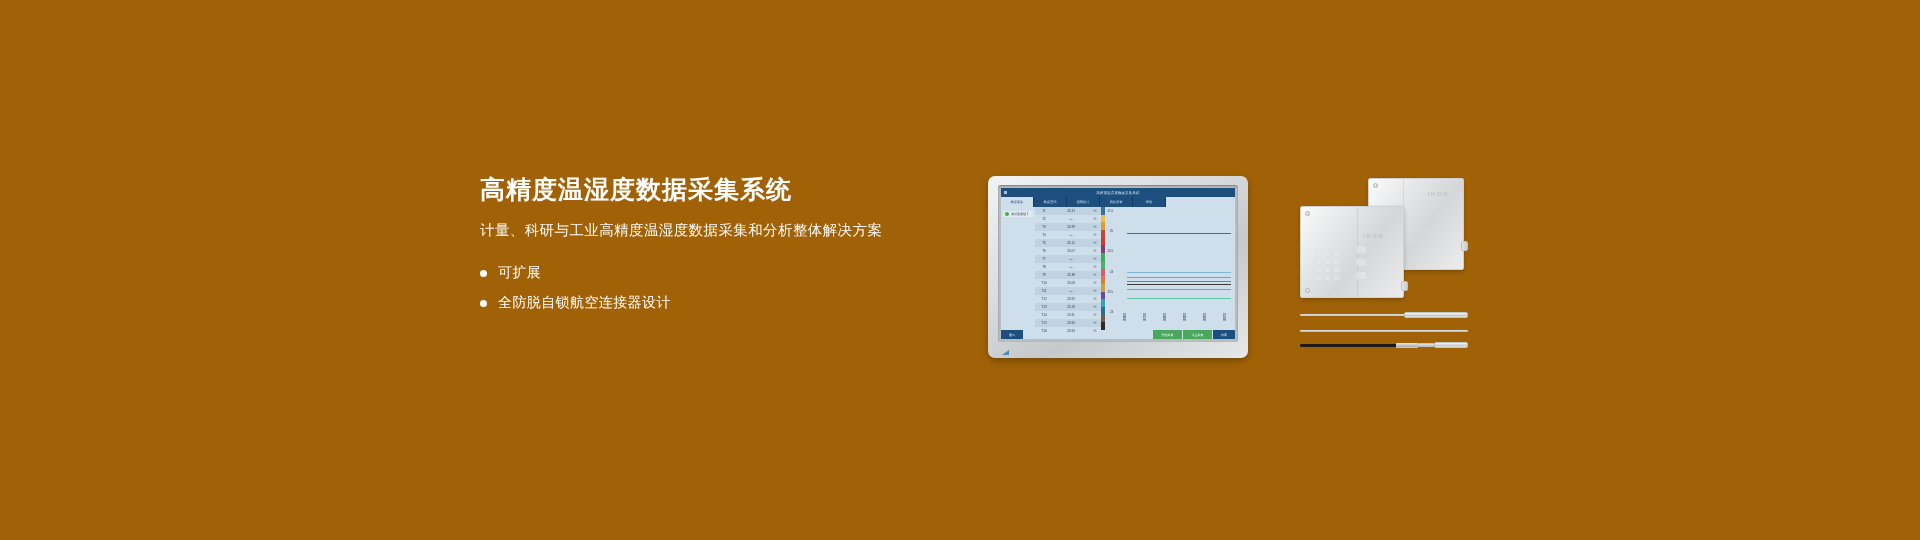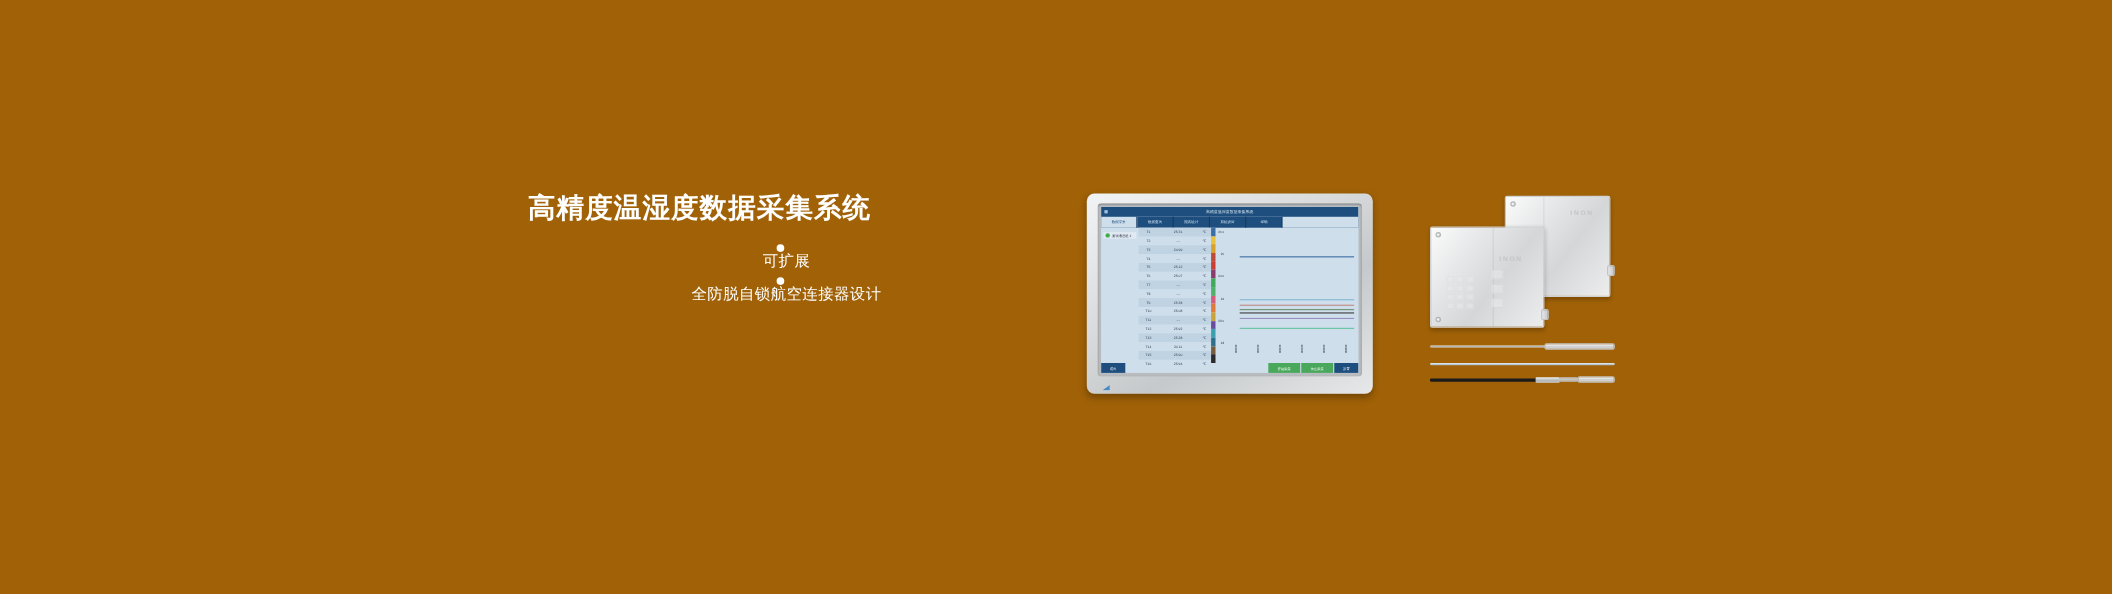--- a/index.html
+++ b/index.html
@@ -19,21 +19,21 @@
     letter-spacing: 1.0px; line-height: 30px; white-space: nowrap;
   }
   .hero-sub {
     margin-top: 16px; font-size: 14.5px; color: #ffffff;
     letter-spacing: 0.4px; line-height: 20px; white-space: nowrap;
     font-weight: normal; opacity: .98;
   }
   .bullets { margin-top: 18px; list-style: none; }
   .bullet {
     display: flex; align-items: center;
-    height: 30px; color: #ffffff; font-size: 14px; letter-spacing: .4px; flex-direction: column;
+    height: 30px; color: #ffffff; font-size: 14px; letter-spacing: .4px;
   }
   .bullet .dot {
     width: 7px; height: 7px; border-radius: 50%;
     background: #ffffff; margin-right: 11px; flex: none;
   }
 
   
   .monitor { position: absolute; left: 988px; top: 176px; width: 260px; height: 182px; }
   .mon-outer {
     position: absolute; inset: 0;
@@ -188,20 +188,21 @@
     background: linear-gradient(180deg,#eceeef,#aeb1b3 65%,#d2d4d5);
   }
 </style>
 </head>
 <body>
 
 <div class="banner">
 
   <div class="copy">
     <div class="hero-title">高精度温湿度数据采集系统</div>
+    <div class="hero-sub">计量、科研与工业高精度温湿度数据采集和分析整体解决方案</div>
     <ul class="bullets">
       <li class="bullet">
         <span class="dot"></span>
         <span>可扩展</span>
       </li>
       <li class="bullet">
         <span class="dot"></span>
         <span>全防脱自锁航空连接器设计</span>
       </li>
     </ul>

